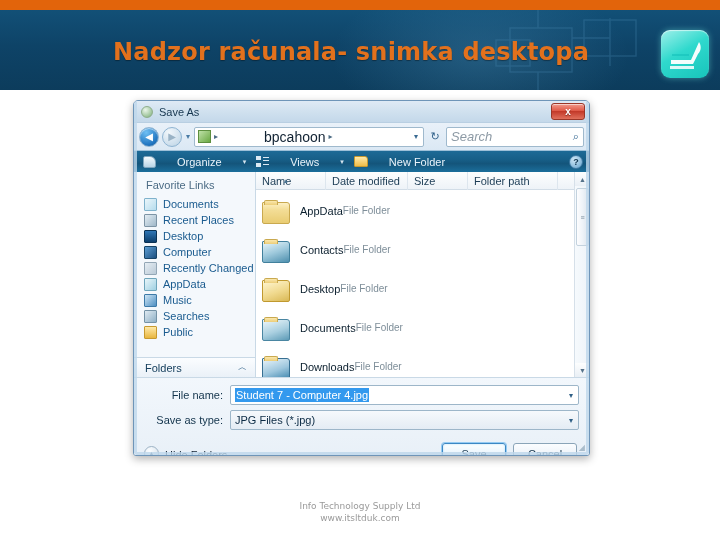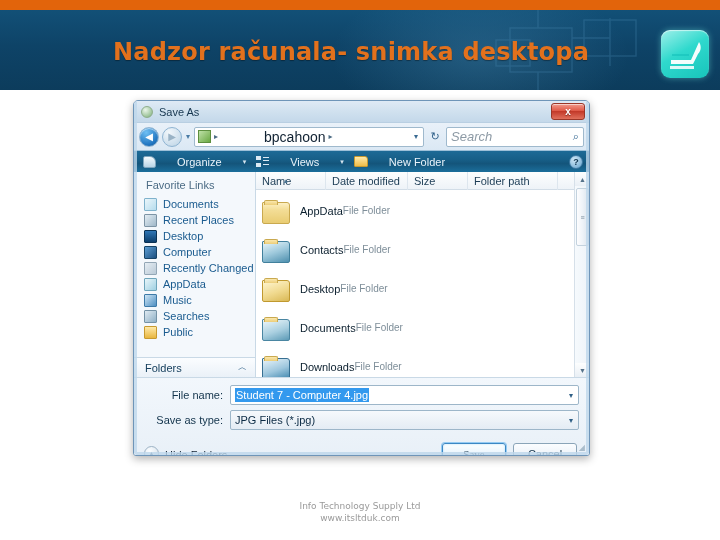--- a/index.html
+++ b/index.html
@@ -272,21 +272,20 @@
     width: 64px; height: 22px; border-radius: 3px; font-size: 11px;
     display: flex; align-items: center; justify-content: center;
     border: 1px solid #8aa4b8;
     background: linear-gradient(180deg,#fbfdff 0%,#eff4f9 48%,#dde7f0 52%,#eaf1f7 100%);
     color: #14354d;
   }
   .btn.default {
     border-color: #3c88c4;
     box-shadow: 0 0 0 1px rgba(120,190,240,.75), inset 0 0 2px rgba(150,210,250,.8);
     background: linear-gradient(180deg,#fdffff 0%,#eaf5fd 48%,#d6eaf8 52%,#e9f5fd 100%);
-    font-family: Liberation Serif, serif;
   }
   .resizer { position:absolute; right: 4px; bottom: 3px; font-size: 8px; color:#a9bccb; }
 
   
   .footer {
     position: absolute; left: 0; top: 500px; width: 720px; text-align: center;
     font-size: 9px; color: #9a9a9a; line-height: 12px;
     font-family: "DejaVu Sans", sans-serif;
   }
 </style>

